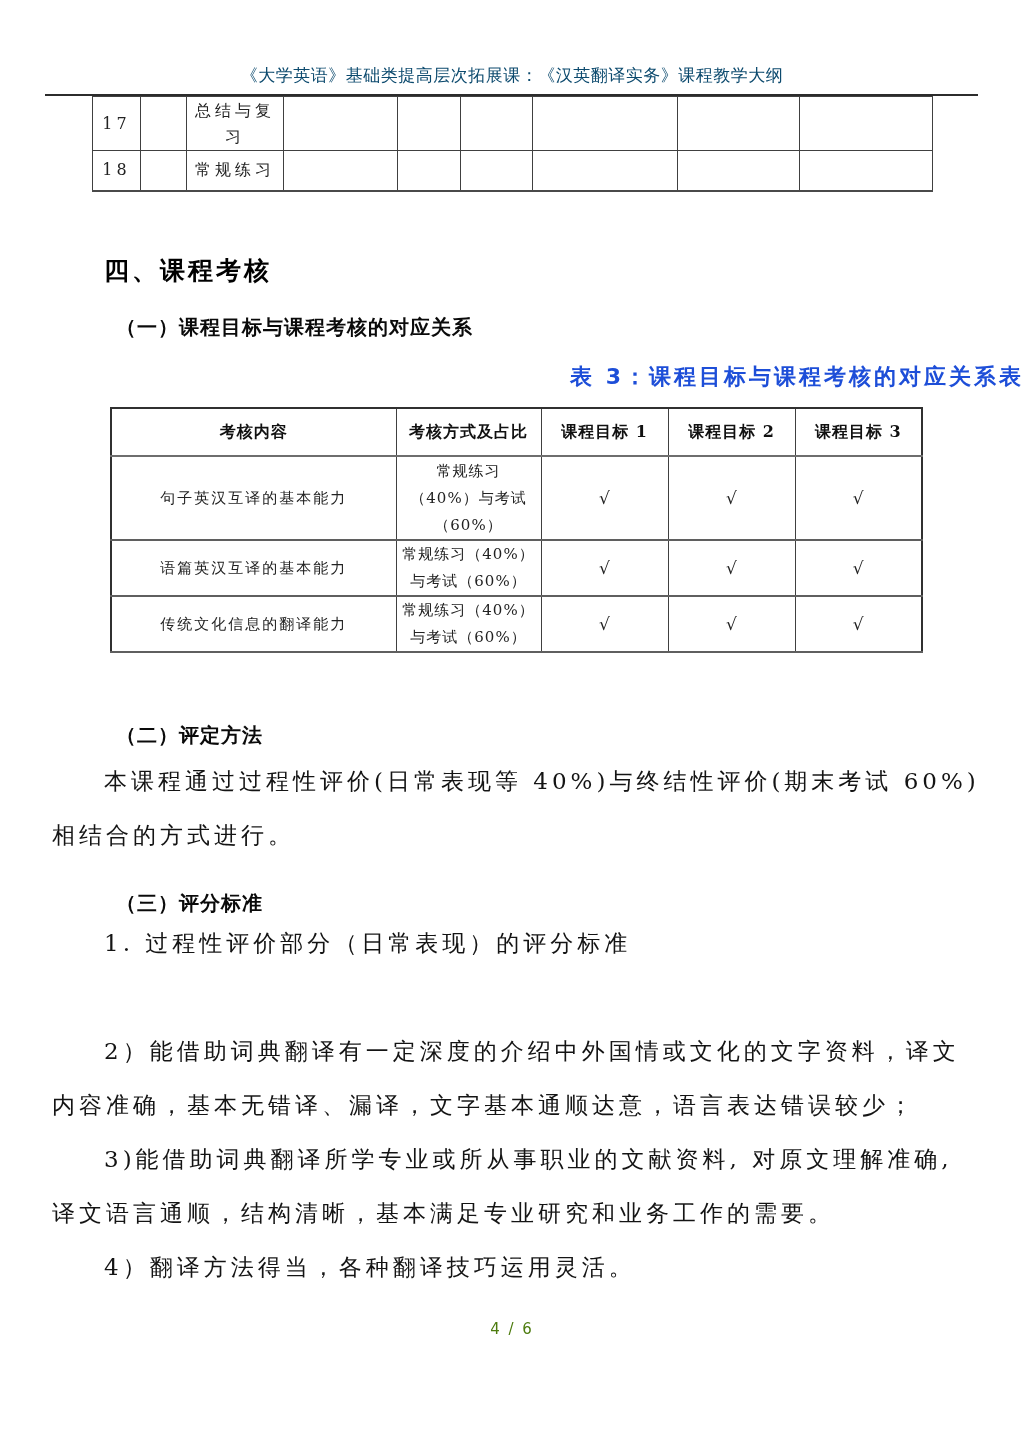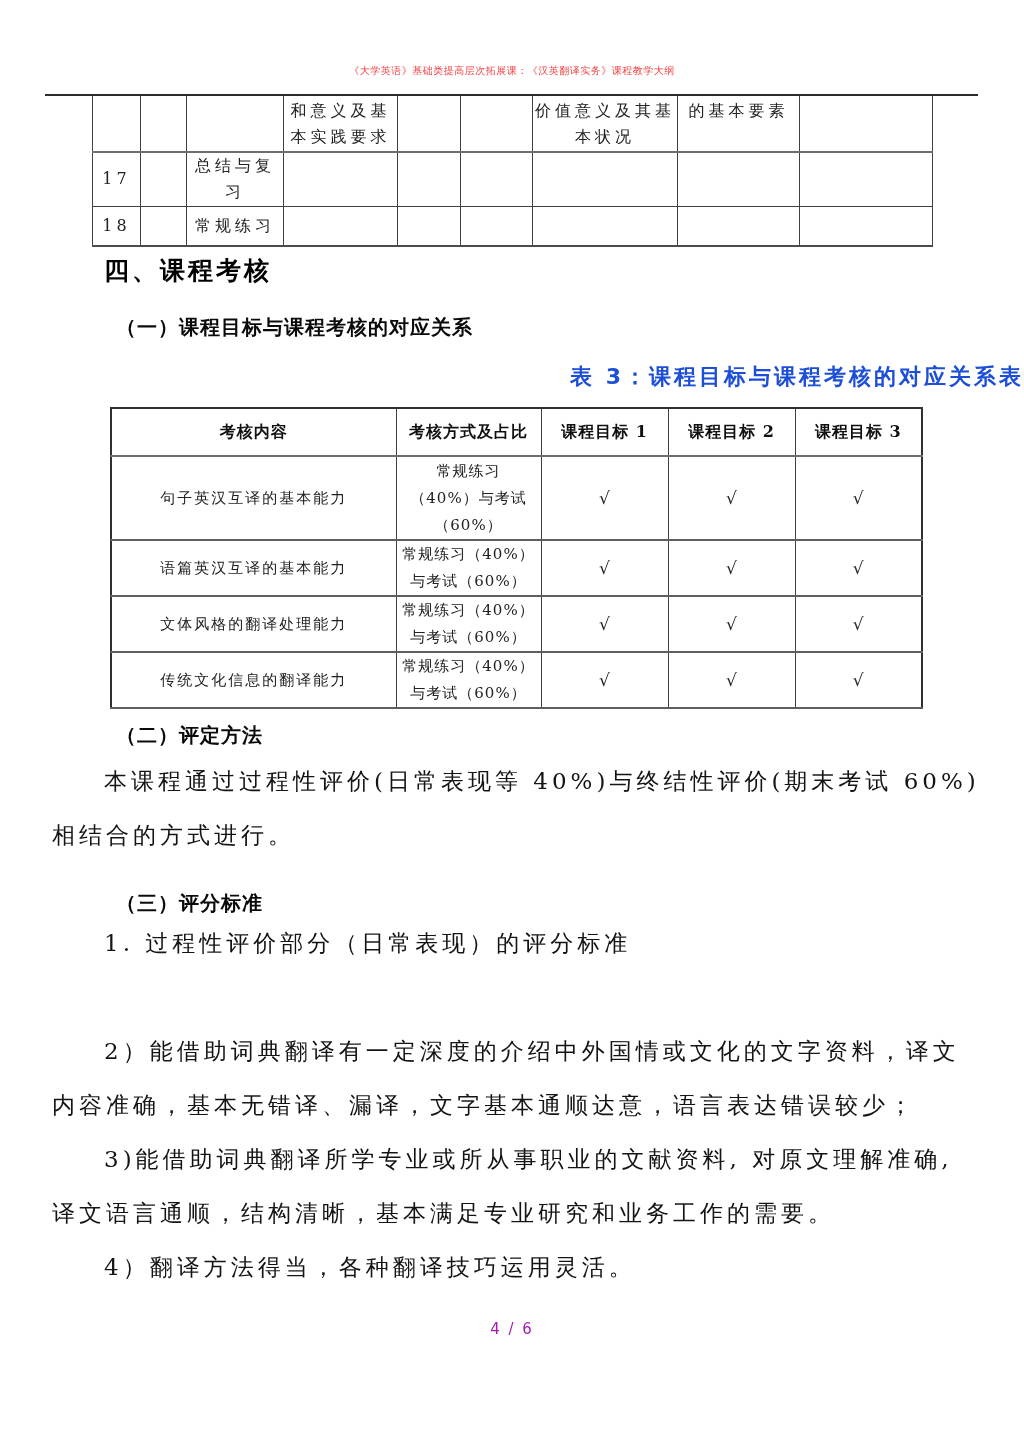--- a/index.html
+++ b/index.html
@@ -4,21 +4,21 @@
 <style>
   html, body { margin:0; padding:0; background:#ffffff; }
   .page {
     position:relative; width:1024px; height:1447px; background:#fff;
     font-family:"DejaVu Serif","Liberation Serif",serif; color:#151515;
     overflow:hidden;
   }
   
   .doc-header {
     position:absolute; top:64px; left:0; width:100%;
-    text-align:center; font-size:10px; letter-spacing:0.5px; color:#ef4444;
+    text-align:center; font-size:17px; letter-spacing:0.5px; color:#0c4a6e;
   }
   .header-rule {
     position:absolute; top:94px; left:45px; width:933px; height:2px;
     background:#2c2c2c;
   }
   
   .top-table {
     position:absolute; top:96px; left:92px; width:840px;
     border-collapse:collapse; table-layout:fixed;
   }
@@ -64,21 +64,21 @@
   .table3 td.check { font-size:17px; letter-spacing:0; }
   
   .body-line {
     position:absolute; font-size:23px; letter-spacing:4px; line-height:30px;
     white-space:nowrap; color:#141414;
   }
   
   .page-number {
     position:absolute; top:1320px; left:0; width:100%; text-align:center;
     font-family:"DejaVu Sans","Liberation Sans",sans-serif;
-    font-size:15px; letter-spacing:2px; color:#a21caf;
+    font-size:15px; letter-spacing:2px; color:#4d7c0f;
   }
 </style>
 </head>
 <body>
 
 <div class="page">
 
   <div class="doc-header">《大学英语》基础类提高层次拓展课：《汉英翻译实务》课程教学大纲</div>
   <div class="header-rule"></div>
 
@@ -88,33 +88,20 @@
         <col style="width:46px">
         <col style="width:97px">
       <col style="width:114px">
         <col style="width:63px">
         <col style="width:72px">
       <col style="width:145px">
         <col style="width:122px">
         <col style="width:133px">
     </colgroup>
     <tbody>
-      <tr class="partial" style="height:56px">
-        <td></td>
-        <td></td>
-        <td></td>
-        <td>和意义及基
-本实践要求</td>
-        <td></td>
-        <td></td>
-        <td>价值意义及其基
-本状况</td>
-        <td>的基本要素</td>
-        <td></td>
-      </tr>
       <tr style="height:54px">
         <td>17</td>
         <td></td>
         <td>总结与复
 习</td>
         <td></td>
         <td></td>
         <td></td>
         <td></td>
         <td></td>
@@ -167,28 +154,20 @@
       </tr>
       <tr style="height:51px">
         <td>语篇英汉互译的基本能力</td>
         <td class="method">常规练习（40%）
 与考试（60%）</td>
         <td class="check">√</td>
         <td class="check">√</td>
         <td class="check">√</td>
       </tr>
       <tr style="height:55px">
-        <td>文体风格的翻译处理能力</td>
-        <td class="method">常规练习（40%）
-与考试（60%）</td>
-        <td class="check">√</td>
-        <td class="check">√</td>
-        <td class="check">√</td>
-      </tr>
-      <tr style="height:55px">
         <td>传统文化信息的翻译能力</td>
         <td class="method">常规练习（40%）
 与考试（60%）</td>
         <td class="check">√</td>
         <td class="check">√</td>
         <td class="check">√</td>
       </tr>
     </tbody>
   </table>
 

